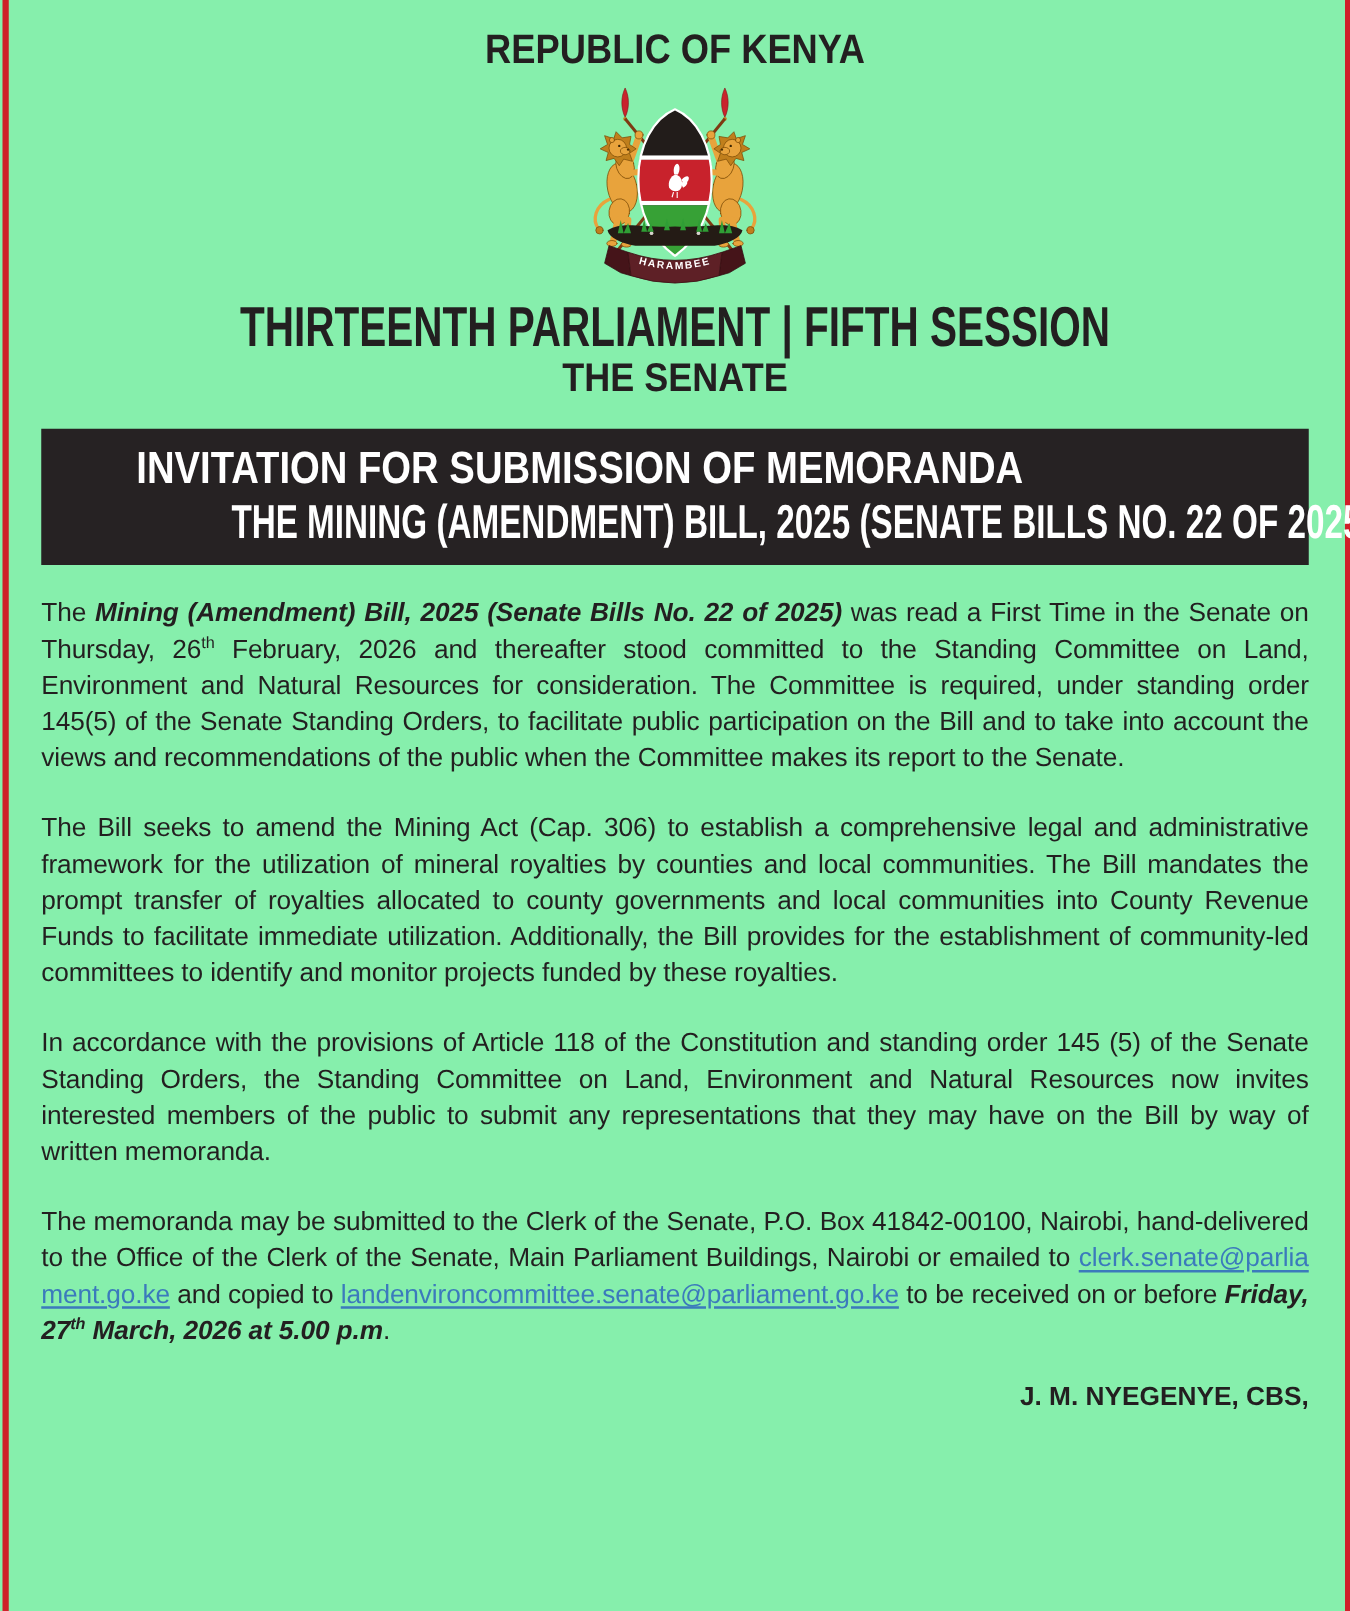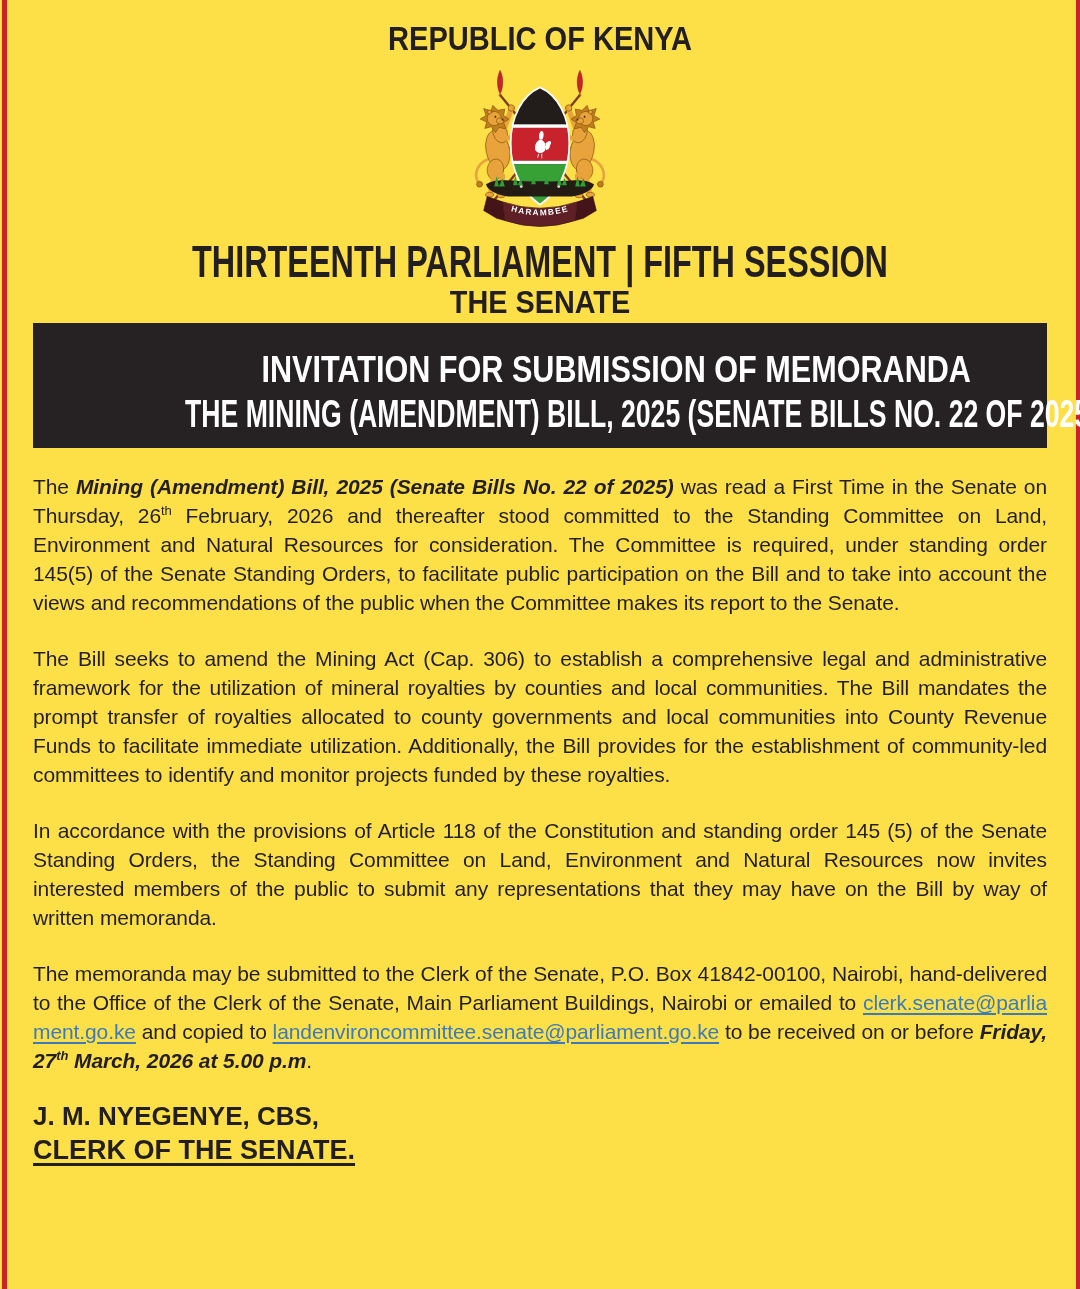--- a/index.html
+++ b/index.html
@@ -7,21 +7,21 @@
     --red:#ce2029;
     --banner:#262223;
     --link:#3b7abc;
   }
   *{box-sizing:border-box;}
   html,body{margin:0;padding:0;background:#ffffff;}
   .page{
     position:relative;
     width:1080px;height:1289px;
     margin:0 auto;
-    background:#fde047;
+    background:#86efac;
     overflow:hidden;
     font-family:"Liberation Sans", sans-serif;
     color:var(--ink);
   }
   .edge{position:absolute;top:0;bottom:0;background:var(--red);}
   .edge-left{left:2px;width:5px;}
   .edge-right{right:0;width:4px;}
   .content{padding:22px 33px 0 33px;}
 
   .republic{
@@ -34,22 +34,22 @@
   .parliament{
     text-align:center;font-weight:bold;font-size:45px;line-height:1.04;
     transform:scaleX(0.72);transform-origin:50% 50%;white-space:nowrap;margin-top:2px;
   }
   .senate{
     text-align:center;font-weight:bold;font-size:32px;line-height:1.05;
     transform:scaleX(0.9);transform-origin:50% 50%;white-space:nowrap;
   }
 
   .banner{
-    margin-top:4px;background:var(--banner);color:#ffffff;
-    text-align:right;padding:27px 0 13px 0;
+    margin-top:24px;background:var(--banner);color:#ffffff;
+    text-align:left;padding:11px 0 13px 0;
   }
   .banner-line1{
     font-weight:bold;font-size:36px;line-height:1.12;white-space:nowrap;
     transform:scaleX(0.85);transform-origin:50% 50%;
   }
   .banner-line2{
     font-weight:bold;font-size:38px;line-height:1.12;white-space:nowrap;
     transform:scaleX(0.70);transform-origin:50% 50%;margin-top:2px;
   }
 
@@ -61,21 +61,21 @@
     letter-spacing:-0.1px;
   }
   .para sup{font-size:62%;vertical-align:super;line-height:0;}
   .bold{font-weight:bold;font-style:italic;}
   a.doc-link{
     color:var(--link);text-decoration:underline;text-underline-offset:3px;
     word-break:break-all;
   }
 
   .signature{margin-top:2px;}
-  .sig-name{font-weight:bold;font-size:26px;line-height:1.15;}
+  .sig-name{font-weight:bold;font-size:21px;line-height:1.15;text-align:right;}
   .sig-title{
     font-weight:bold;font-size:27px;line-height:1.15;margin-top:3px;
     text-decoration:underline;text-decoration-thickness:2.5px;text-underline-offset:4px;
     display:inline-block;
   }
 </style>
 </head>
 <body>
 
 <div class="page">
@@ -209,17 +209,16 @@
 
     <div class="paragraphs" id="paragraphs">
         <p class="para"><span>The </span><span class="bold">Mining (Amendment) Bill, 2025 (Senate Bills No. 22 of 2025)</span><span> was read a First Time in the Senate on Thursday, 26</span><span><sup>th</sup></span><span> February, 2026 and thereafter stood committed to the Standing Committee on Land, Environment and Natural Resources for consideration. The Committee is required, under standing order 145(5) of the Senate Standing Orders, to facilitate public participation on the Bill and to take into account the views and recommendations of the public when the Committee makes its report to the Senate.</span></p>
         <p class="para"><span>The Bill seeks to amend the Mining Act (Cap. 306) to establish a comprehensive legal and administrative framework for the utilization of mineral royalties by counties and local communities. The Bill mandates the prompt transfer of royalties allocated to county governments and local communities into County Revenue Funds to facilitate immediate utilization. Additionally, the Bill provides for the establishment of community-led committees to identify and monitor projects funded by these royalties.</span></p>
         <p class="para"><span>In accordance with the provisions of Article 118 of the Constitution and standing order 145 (5) of the Senate Standing Orders, the Standing Committee on Land, Environment and Natural Resources now invites interested members of the public to submit any representations that they may have on the Bill by way of written memoranda.</span></p>
         <p class="para"><span>The memoranda may be submitted to the Clerk of the Senate, P.O. Box 41842-00100, Nairobi, hand-delivered to the Office of the Clerk of the Senate, Main Parliament Buildings, Nairobi or emailed to </span><a href="#" class="doc-link">clerk.senate@parliament.go.ke</a><span> and copied to </span><a href="#" class="doc-link">landenvironcommittee.senate@parliament.go.ke</a><span> to be received on or before </span><span class="bold">Friday, 27</span><span class="bold"><sup>th</sup></span><span class="bold"> March, 2026 at 5.00 p.m</span><span>.</span></p>
       </div>
 
     <div class="signature">
       <div class="sig-name">J. M. NYEGENYE, CBS,</div>
-      <div><span class="sig-title">CLERK OF THE SENATE.</span></div>
     </div>
 
   </div>
 </div>
 
 </body></html>

